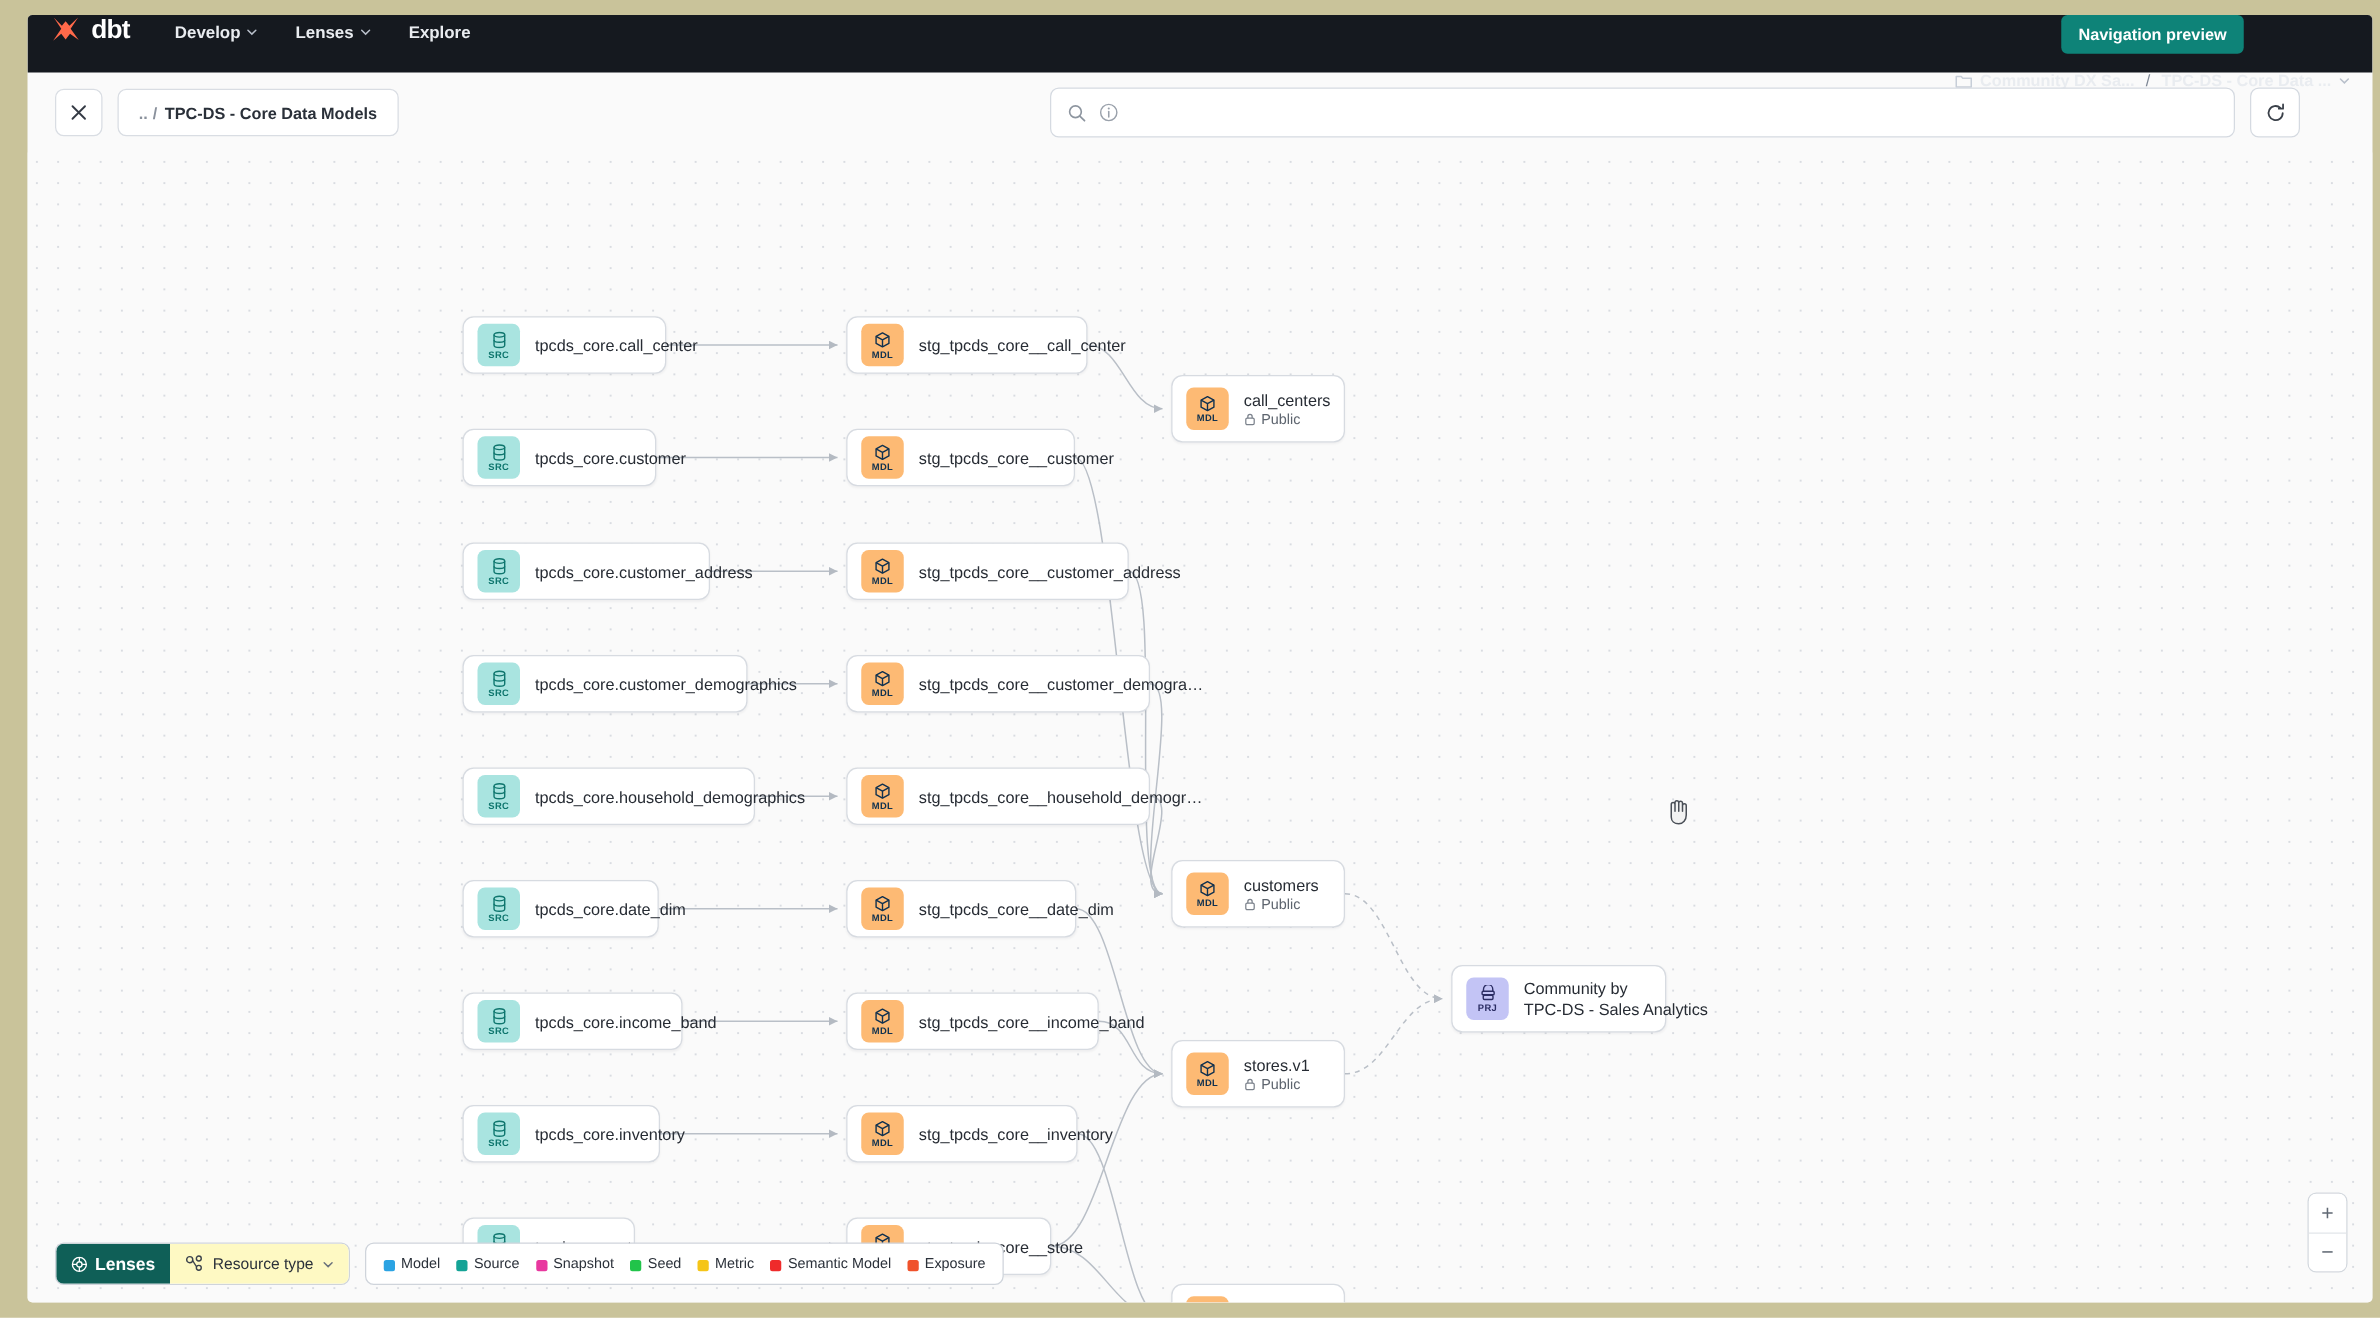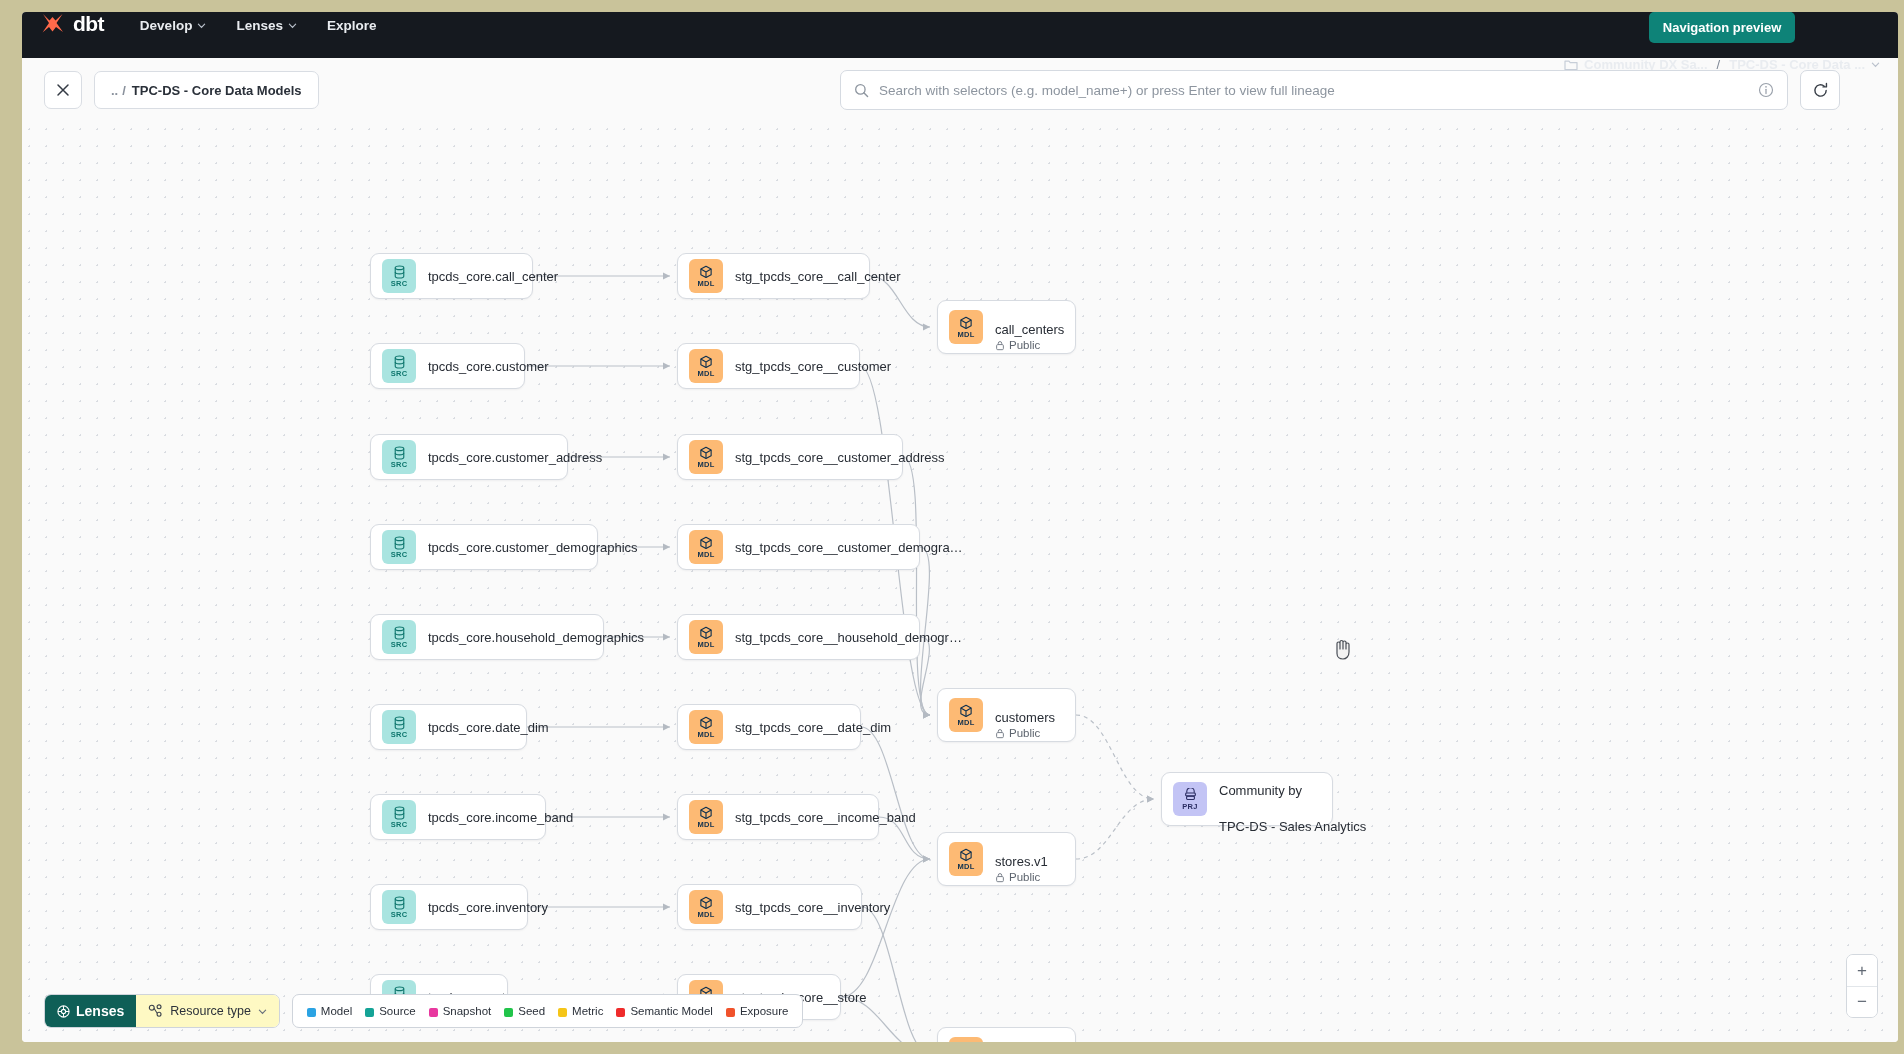--- a/index.html
+++ b/index.html
@@ -120,21 +120,21 @@
     gap:0px;
   }
   .badge .glyph { height:15px; display:flex; align-items:center; }
   .badge .bl { font-size:7.5px; font-weight:700; letter-spacing:0.3px; line-height:9px; }
   .badge.src { background:#a9e4e0; color:#0f766e; }
   .badge.mdl { background:#fdba74; color:#10314f;text-align:center; }
   .badge.prj { background:#c3c4f5; color:#2b2d63; }
   .node-text { display:flex; flex-direction:column; gap:2px; min-width:0; }
   .node-title { font-size:13px; color:#272c34; white-space:nowrap; }
   .node-sub { font-size:11.5px; color:#5d646e; display:flex; align-items:center; gap:4px; }
-  .node.two-line .node-title { font-size:13px;margin-top:19px; }
+  .node.two-line .node-title { font-size:13px; }
 
   
   .bottombar {
     position:absolute; left: 22px; bottom: 14px;
     display:flex; align-items:center; gap: 12px; z-index:5;
   }
   .lens-group {
     display:flex; align-items:stretch; height:34px;
     border:1px solid #cfd4db; border-radius:7px; overflow:hidden; background:#fff;
   }
@@ -259,21 +259,20 @@
       <span class="dots" style="margin-right:6px">/</span>
       <span>TPC-DS - Core Data Models</span>
     </div>
 
     <div class="searchwrap">
       <div class="searchbox">
         <svg width="15" height="15" viewBox="0 0 16 16">
           <circle cx="6.8" cy="6.8" r="5" fill="none" stroke="#8d959f" stroke-width="1.4"></circle>
           <path d="M10.5 10.5 L14.5 14.5" stroke="#8d959f" stroke-width="1.5" stroke-linecap="round"></path>
         </svg>
-        <input type="text" placeholder="Search with selectors (e.g. model_name+) or press Enter to view full lineage" style="">
         <svg width="16" height="16" viewBox="0 0 18 18">
           <circle cx="9" cy="9" r="7.3" fill="none" stroke="#9aa1ab" stroke-width="1.3"></circle>
           <circle cx="9" cy="5.4" r="0.95" fill="#9aa1ab"></circle>
           <path d="M9 8.2 V13" stroke="#9aa1ab" stroke-width="1.4" stroke-linecap="round"></path>
         </svg>
       </div>
       <div class="refresh-btn">
         <svg width="17" height="17" viewBox="0 0 18 18">
           <path d="M15 9 a6 6 0 1 1 -2.0 -4.5" fill="none" stroke="#3a4049" stroke-width="1.5" stroke-linecap="round"></path>
           <path d="M15.3 1.6 L15.3 5.2 L11.7 5.2" fill="none" stroke="#3a4049" stroke-width="1.5" stroke-linecap="round" stroke-linejoin="round"></path>

